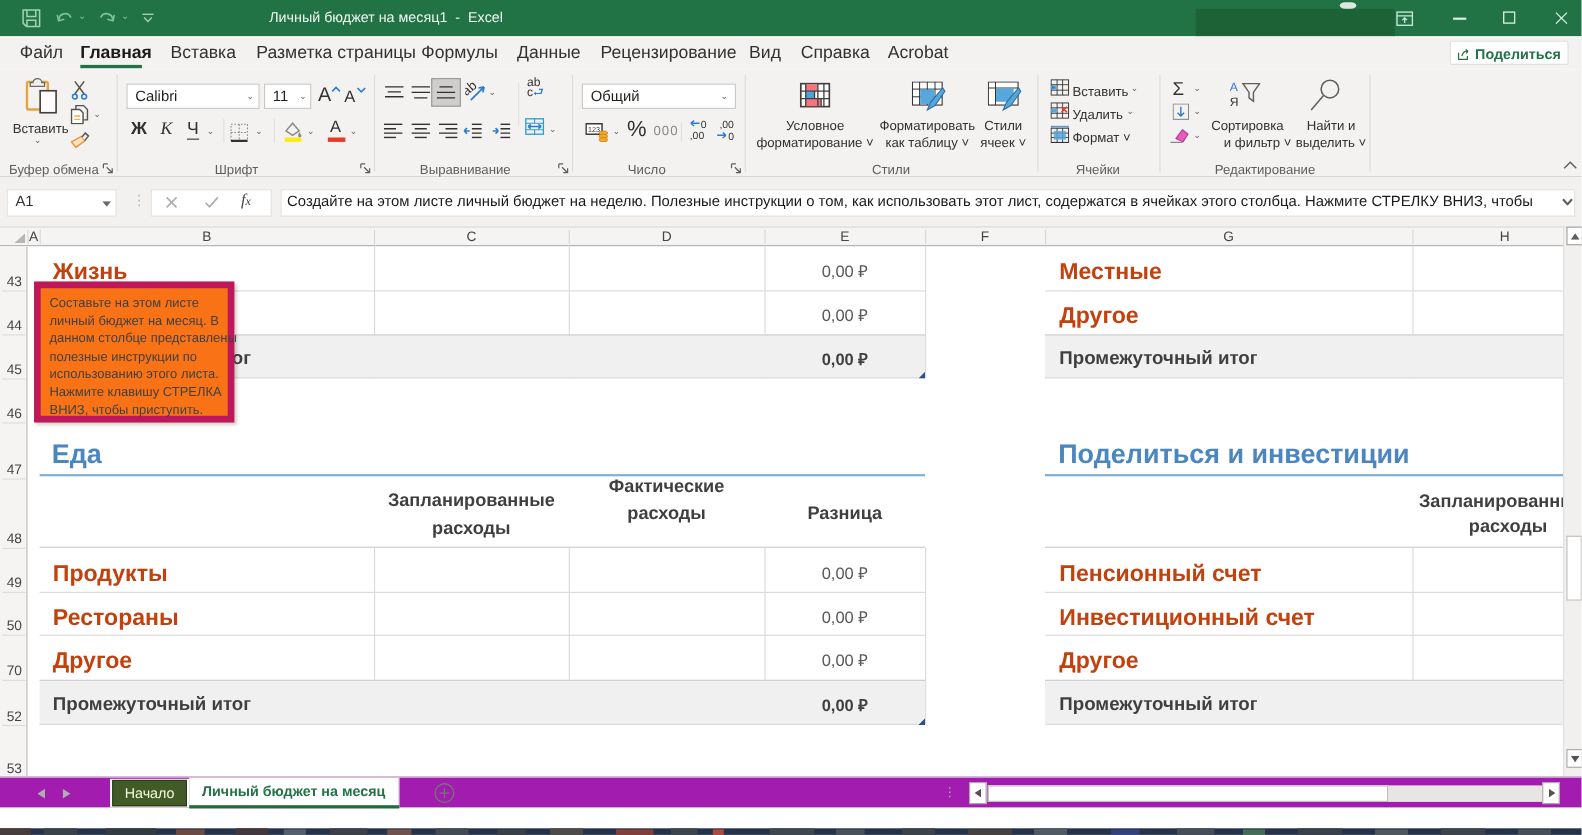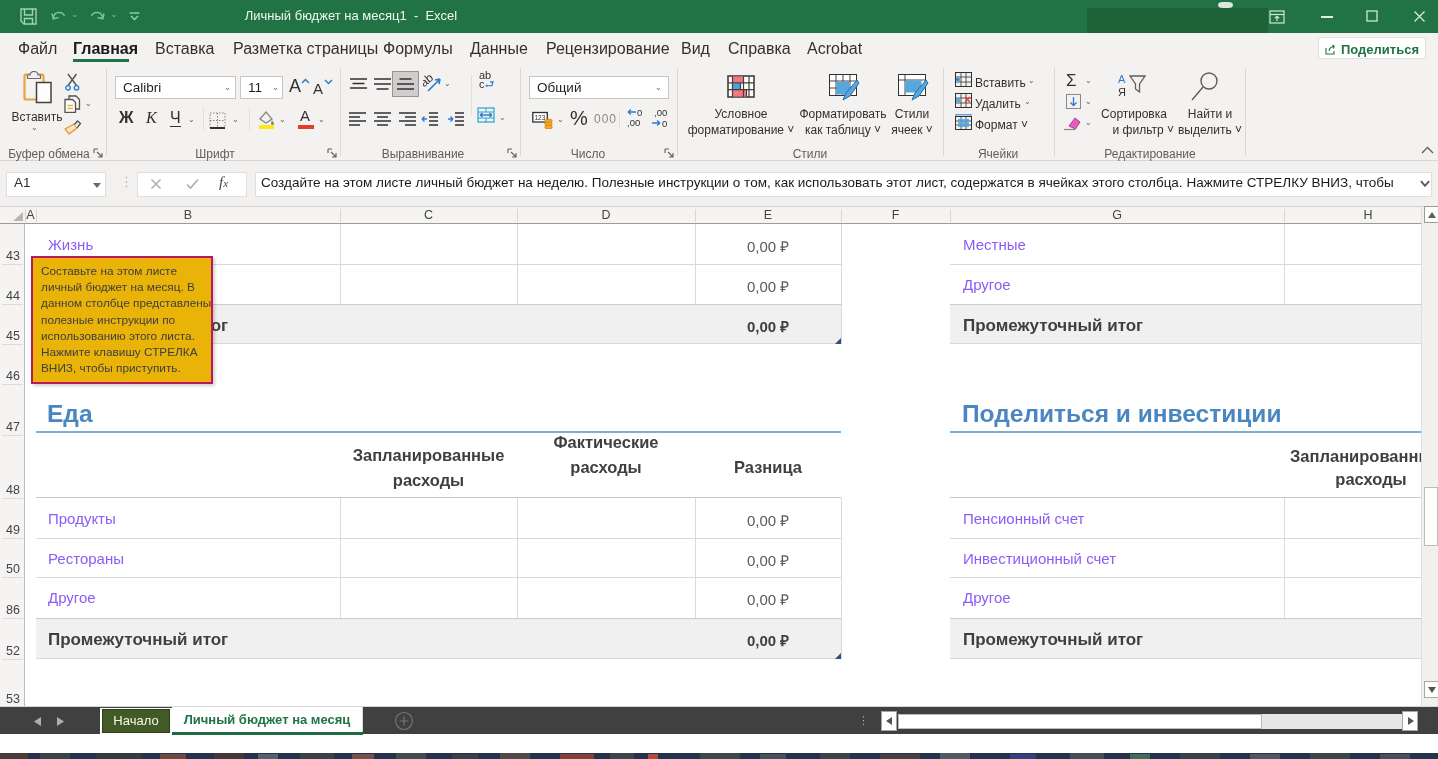--- a/index.html
+++ b/index.html
@@ -31,33 +31,33 @@
 #colheads { position:absolute; left:0; top:207px; width:1438px; height:17px; background:#f5f4f3; border-bottom:1px solid #9d9b99; }
 .colh { position:absolute; top:1px; font-size:12.5px; color:#444; text-align:center; }
 .colsep { position:absolute; top:2px; width:1px; height:13px; background:#d8d6d4; }
 
 #grid { position:absolute; left:0; top:224px; width:1438px; height:482px; background:#fff; overflow:hidden; }
 #gutter { position:absolute; left:0; top:0; width:25px; height:482px; background:#f5f4f3; border-right:1px solid #bdbbb9; }
 .rown { position:absolute; right:4px; font-size:12.5px; color:#444; }
 .rowsep { position:absolute; left:2px; width:21px; height:1px; background:#dddbd9; }
 .cellline { position:absolute; background:#d9d9d9; }
 .graysub { position:absolute; background:#f0f0f0; border-top:1px solid #cbcbcb; border-bottom:1px solid #d9d9d9; }
-.lbl { position:absolute; font-size:15px; color:#8b5cf6; }
+.lbl { position:absolute; font-size:21px; color:#c2410c;font-weight:bold; }
 .lblb { position:absolute; font-size:17px; font-weight:bold; color:#3f3f3f; }
 .num { position:absolute; font-size:15px; color:#595959; text-align:center; }
 .numb { position:absolute; font-size:15px; font-weight:bold; color:#3f3f3f; text-align:center; }
 .h1t { position:absolute; font-size:24.5px; font-weight:bold; color:#4a86c0; }
 .h1line { position:absolute; height:2px; background:#7fafd4; }
 .thead { position:absolute; font-size:16.5px; font-weight:bold; color:#3f3f3f; text-align:center; line-height:25px; }
 
-#tooltip { position:absolute; left:31px; top:32px; width:182px; height:128px; background:#eab308; border:2px solid #be185d; box-shadow:2px 2px 3px rgba(0,0,0,0.18); font-size:11.8px; color:#404040; line-height:16.2px; padding:5px 4px 0 8px; white-space:nowrap; }
+#tooltip { position:absolute; left:31px; top:32px; width:182px; height:128px; background:#f97316; border:6px solid #be185d; box-shadow:2px 2px 3px rgba(0,0,0,0.18); font-size:11.8px; color:#404040; line-height:16.2px; padding:5px 4px 0 8px; white-space:nowrap; }
 
 #vscroll { position:absolute; left:1421px; top:207px; width:17px; height:499px; background:#f1f0ef; border-left:1px solid #e1dfdd; }
 
-#tabbar { position:absolute; left:0; top:706px; width:1438px; height:28px; background:#404040; border-top:1px solid #d8d6d4; }
+#tabbar { position:absolute; left:0; top:706px; width:1438px; height:28px; background:#a21caf; border-top:1px solid #d8d6d4; }
 
 #statusbar { position:absolute; left:0; top:734px; width:1438px; height:19px; background:#f3f1f0; border-top:1px solid #d8d6d4; }
 #desktop { position:absolute; left:0; top:753px; width:1438px; height:6px; background:#25324b; }
 svg { display:block; }
 </style>
 </head>
 <body>
 <div id="app">
 
 <div id="titlebar">
@@ -470,21 +470,21 @@
 
   <div id="gutter">
     <div class="rown" style="top:25px">43</div>
     <div class="rown" style="top:65px">44</div>
     <div class="rown" style="top:105px">45</div>
     <div class="rown" style="top:145px">46</div>
     <div class="rown" style="top:196px">47</div>
     <div class="rown" style="top:259px">48</div>
     <div class="rown" style="top:299px">49</div>
     <div class="rown" style="top:338px">50</div>
-    <div class="rown" style="top:379px">86</div>
+    <div class="rown" style="top:379px">70</div>
     <div class="rown" style="top:420px">52</div>
     <div class="rown" style="top:468px">53</div>
     <div class="rowsep" style="top:40px"></div>
     <div class="rowsep" style="top:80px"></div>
     <div class="rowsep" style="top:120px"></div>
     <div class="rowsep" style="top:160px"></div>
     <div class="rowsep" style="top:211px"></div>
     <div class="rowsep" style="top:274px"></div>
     <div class="rowsep" style="top:314px"></div>
     <div class="rowsep" style="top:353px"></div>

